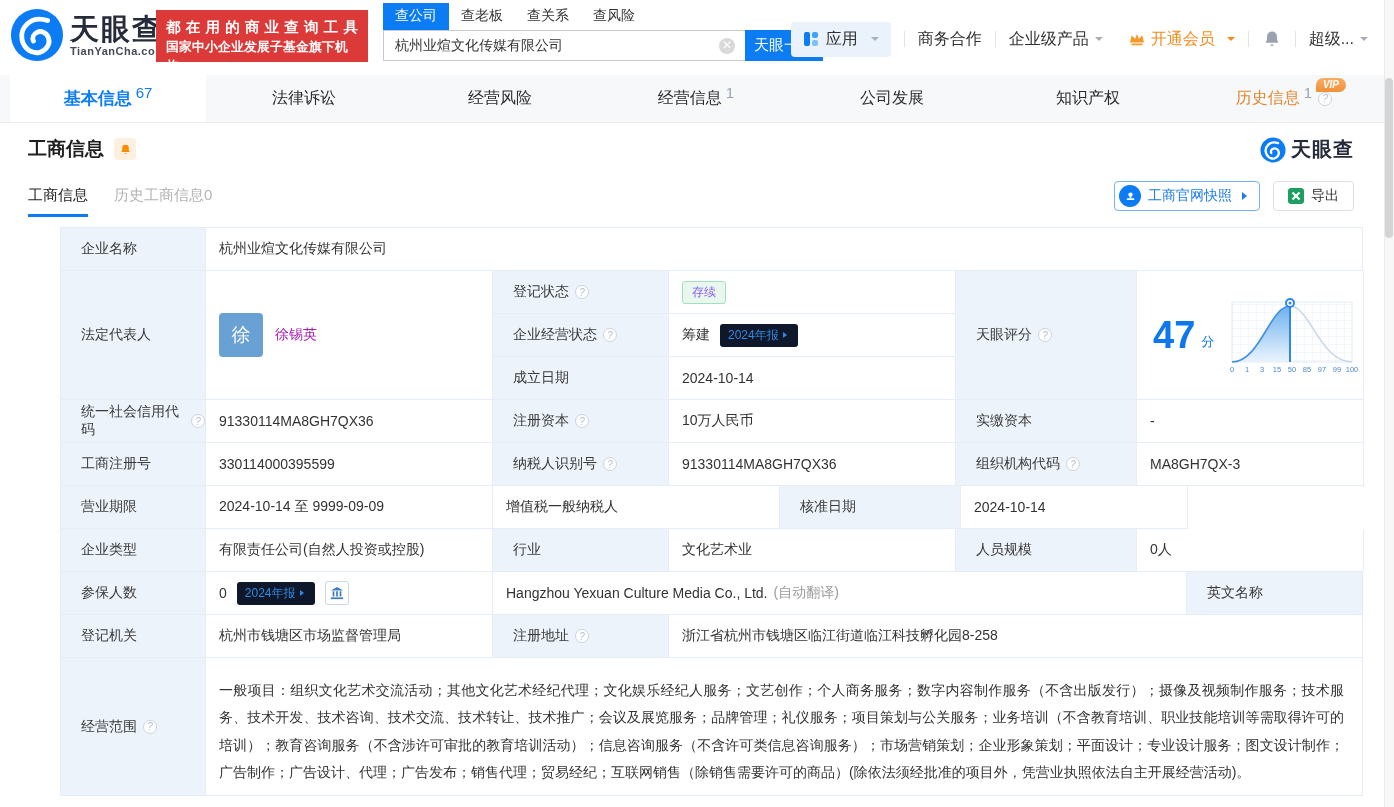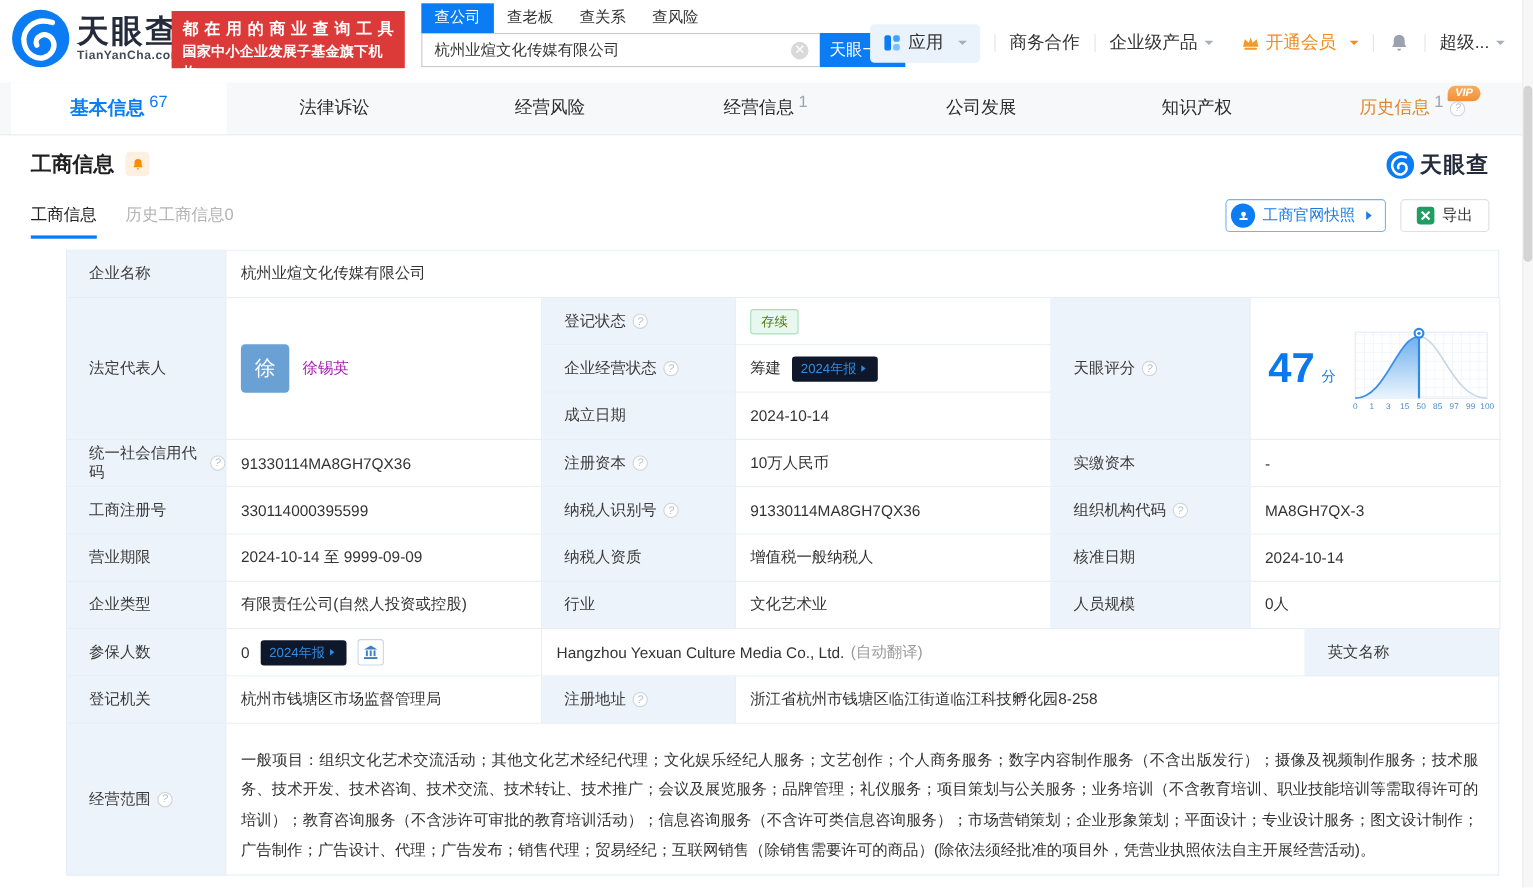--- a/index.html
+++ b/index.html
@@ -69,21 +69,21 @@
   .lbl { background:#edf3fb; color:#3a3a3a; padding-left:20px; }
   .val { padding-left:13px; color:#333; background:#fff; }
   .l1{width:145px;flex:none;} .v1{width:287px;flex:none;} .l2{width:176px;flex:none;}
   .v2{width:287px;flex:none;} .l3{width:181px;flex:none;} .v3{width:227px;flex:none;}
   .rest{flex:1;}
   .subcol { width:463px; flex:none; display:flex; flex-direction:column; }
   .subrow { display:flex; height:43px; }
   .repcell { gap:12px; }
   .avatar { width:44px; height:44px; border-radius:4px; background:#69a1d5; color:#fff; font-size:19px; display:flex; align-items:center; justify-content:center; cursor:pointer; flex:none; }
   .link { color:#a21caf; cursor:pointer; text-decoration:none; }
-  .badge-green { background:#e8f8ee; border:1px solid #a6dfbc; color:#4d7c0f; font-size:12px; padding:2px 9px; border-radius:3px; }
+  .badge-green { background:#e8f8ee; border:1px solid #a6dfbc; color:#8b5cf6; font-size:12px; padding:2px 9px; border-radius:3px; }
   .badge-blue { background:#0f172a; color:#2f8be0; font-size:12px; padding:3px 8px; border-radius:3px; display:inline-flex; align-items:center; gap:3px; margin-left:10px; cursor:pointer; }
   .btri { width:0; height:0; border:3px solid transparent; border-left:4px solid #2f8be0; margin-left:1px; }
   .iconbox { width:24px; height:24px; border:1px solid #c9d7ea; border-radius:3px; display:flex; align-items:center; justify-content:center; margin-left:10px; cursor:pointer; background:#fff; }
   .scorecell { gap:10px; padding-left:16px; }
   .scorenum { font-size:38px; font-weight:bold; color:#0d78ee; line-height:1; }
   .scoreunit { font-size:13px; color:#0d78ee; align-self:center; margin-top:14px; margin-left:-4px; }
   .gray { color:#9b9b9b; margin-left:6px; }
   .scopetxt { align-items:flex-end; padding:8px 18px 8px 13px; line-height:27.6px; text-align:justify; }
   
   .sbar { position:absolute; right:0; top:0; width:10px; height:807px; background:#f7f7f7; border-left:1px solid #ebebeb; }
@@ -372,23 +372,20 @@
         </div>
     </div>
 
     <div class="tr h43">
       <div class="td lbl l1">
           <span>营业期限</span>
         </div>
       <div class="td val v1">
           <span>2024-10-14 至 9999-09-09</span>
         </div>
-      <div class="td lbl l2">
-          <span>纳税人资质</span>
-        </div>
       <div class="td val v2">
           <span>增值税一般纳税人</span>
         </div>
       <div class="td lbl l3">
           <span>核准日期</span>
         </div>
       <div class="td val v3">
           <span>2024-10-14</span>
         </div>
     </div>

